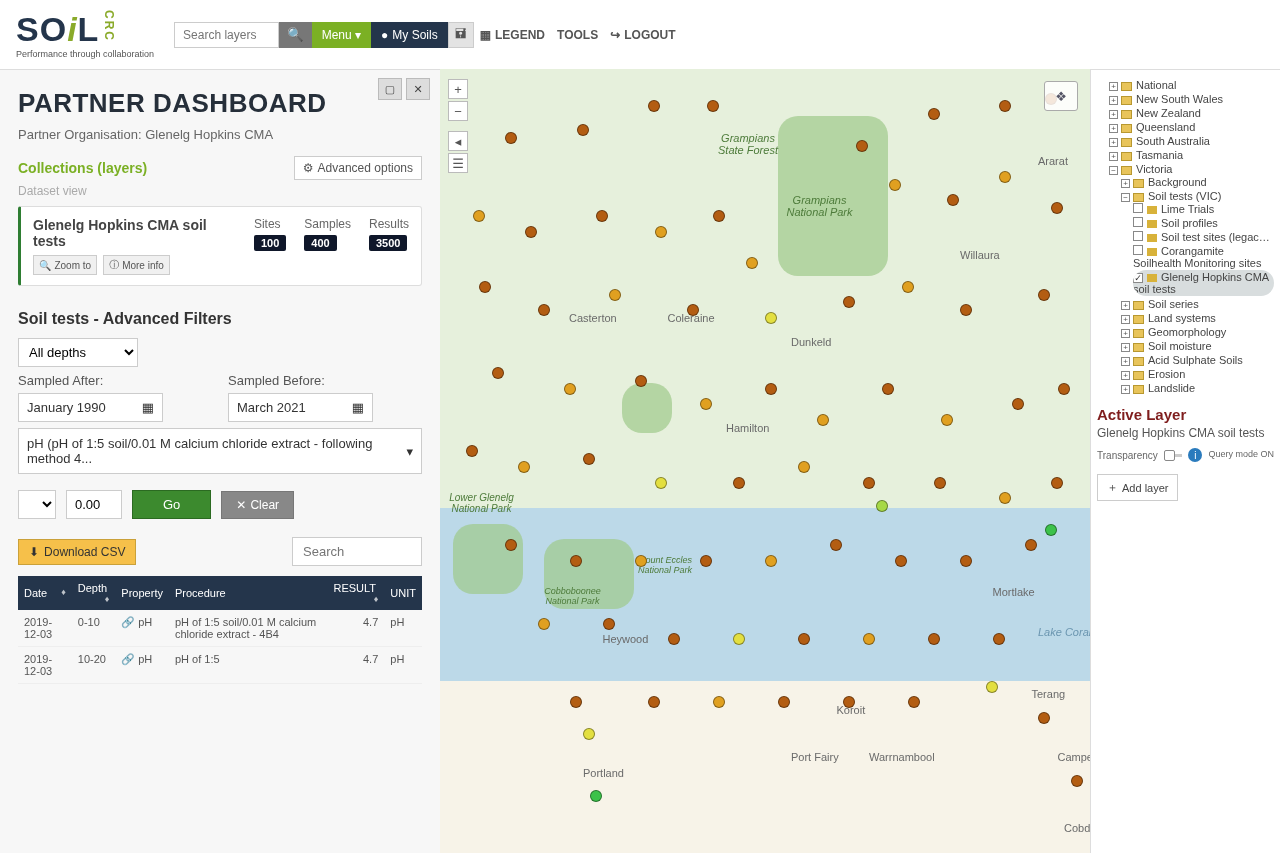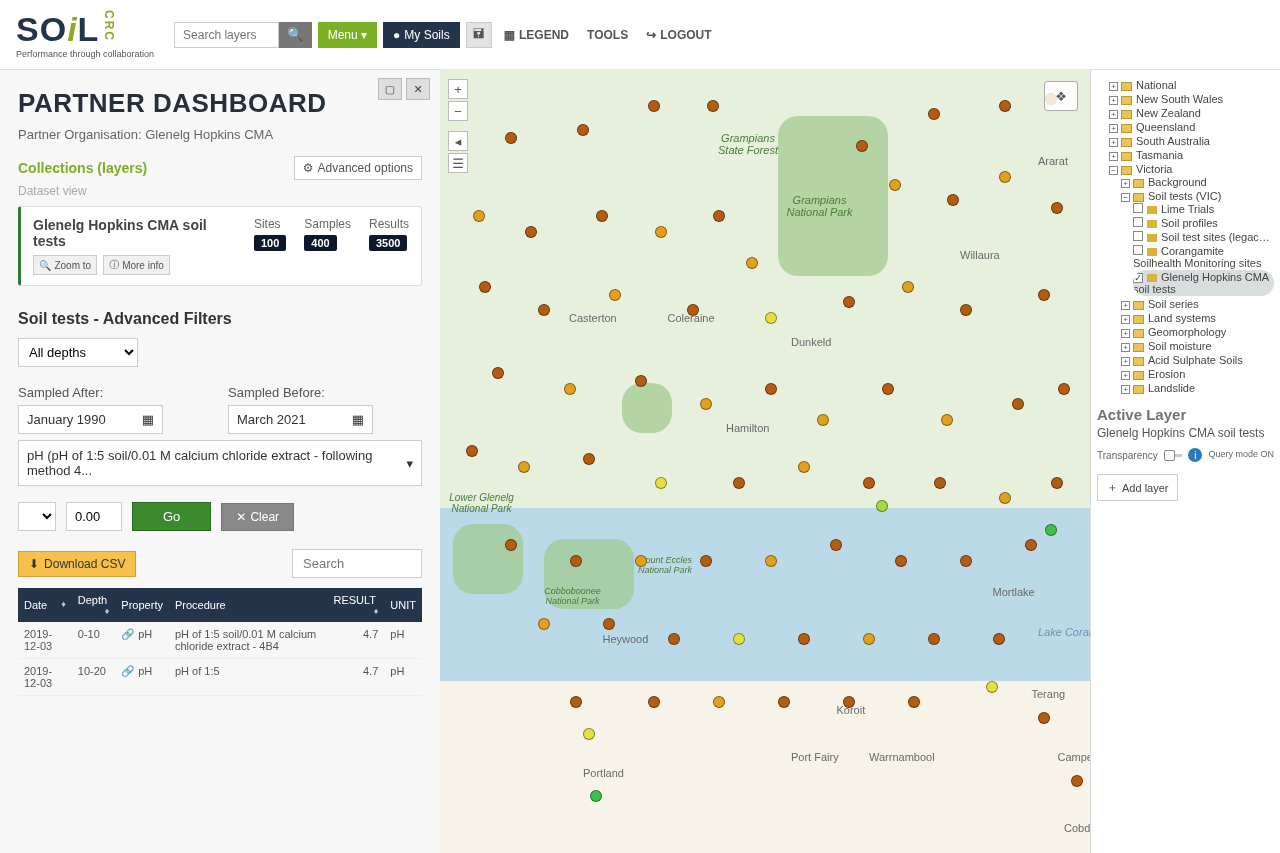--- a/index.html
+++ b/index.html
@@ -6,21 +6,21 @@
 body { background: #fff; color: #333; font-size: 13px; }
 .app { width: 1280px; height: 853px; display: flex; flex-direction: column; }
 
 
 .header { display: flex; align-items: center; padding: 10px 16px; gap: 20px; }
 .logo { display: flex; flex-direction: column; }
 .logo-main { font-size: 34px; font-weight: 900; letter-spacing: 1px; color: #24354b; }
 .logo-main .crc { font-size: 12px; color: #8aaa2a; writing-mode: vertical-lr; display: inline-block; margin-left: 3px; vertical-align: top; letter-spacing: 2px;}
 .logo-sub { font-size: 9px; color: #555; }
 .app-title { color: #888; font-size: 18px; font-weight: 400; letter-spacing: 1px; flex-grow: 1; }
-.header-right { display: flex; align-items: center; gap: 6px; }
+.header-right { display: flex; align-items: center; }
 .search-box { display: flex; }
 .search-input { border: 1px solid #ccc; padding: 5px 8px; font-size: 12px; width: 105px; }
 .search-btn { background: #777; color: #fff; border: none; padding: 0 8px; cursor: pointer; }
 .btn-menu { background: #7bb024; color: #fff; border: none; padding: 6px 10px; font-size: 12px; cursor: pointer; }
 .btn-mysoils { background: #24354b; color: #fff; border: none; padding: 6px 10px; font-size: 12px; cursor: pointer; display:flex; align-items:center; gap:4px;}
 .btn-icon-only { background:#e3e3e3; border:1px solid #ccc; width:26px; height:26px; display:flex; align-items:center; justify-content:center; cursor:pointer; color:#555;}
 .hdr-link { color:#555; font-size:12px; font-weight:600; cursor:pointer; display:flex; align-items:center; gap:4px; padding:0 6px; }
 
 
 .main { display: flex; flex: 1; overflow: hidden; }
@@ -41,21 +41,21 @@
 .dataset-left { flex:1; }
 .dataset-title { font-weight:700; color:#444; font-size:14px; }
 .dataset-btns { display:flex; gap:6px; margin-top:6px; }
 .mini-btn { background:#f0f0f0; border:1px solid #ccc; font-size:10px; padding:2px 5px; color:#555; cursor:pointer; display:flex; align-items:center; gap:3px;}
 .stat-col { text-align:left; }
 .stat-label { color:#666; font-size:12px; }
 .stat-badge { background:#0f172a; color:#fff; font-size:11px; padding:2px 7px; border-radius:2px; display:inline-block; margin-top:4px; font-weight:600;}
 
 .filters-title { font-size:16px; font-weight:700; color:#333; margin-top:24px; }
 .select-depth { margin-top:10px; border:1px solid #ccc; background:#fff; padding:5px 6px; font-size:13px; width:120px; }
-.date-row { display:flex; gap:16px; margin-top:18px; }
+.date-row { display:flex; gap:16px; margin-top:6px; }
 .date-col { flex:1; }
 .date-label { color:#555; font-size:13px; margin-bottom:5px; display:block;}
 .date-input { border:1px solid #ccc; background:#fff; padding:6px 8px; font-size:13px; width:145px; display:flex; justify-content:space-between; align-items:center;}
 .obs-label { color:#555; font-size:13px; margin-top:14px; display:block; }
 .obs-select { border:1px solid #ccc; background:#fff; padding:7px 8px; font-size:13px; width:100%; margin-top:6px; display:flex; justify-content:space-between; align-items:center;}
 .filter-action-row { display:flex; gap:10px; margin-top:16px; align-items:center;}
 .op-select { border:1px solid #ccc; background:#fff; padding:5px 8px; font-size:13px; width:38px;}
 .val-input { border:1px solid #ccc; background:#fff; padding:6px 8px; font-size:13px; width:56px;}
 .go-btn { background:#3c8a2e; border:1px solid #2b6a21; color:#fff; padding:6px 30px; font-size:13px; cursor:pointer;}
 .clear-btn { background:#888; border:1px solid #777; color:#fff; padding:6px 14px; font-size:12px; cursor:pointer; display:flex; align-items:center; gap:4px;}
@@ -88,21 +88,21 @@
 
 
 .right { width:190px; background:#fff; border-left:1px solid #ddd; padding:8px 6px; overflow-y:auto; font-size:11px; color:#444; border-top:1px solid #ddd;}
 .tree ul { list-style:none; padding-left:12px; }
 .tree li { padding:1px 0; white-space:nowrap; overflow:hidden; text-overflow:ellipsis;}
 .tree .exp { display:inline-block; width:9px; height:9px; border:1px solid #888; font-size:8px; line-height:8px; text-align:center; margin-right:3px; background:#fff; color:#555;}
 .tree .fld { display:inline-block; width:11px; height:9px; background:#e8c45a; border:1px solid #b89830; margin-right:4px; vertical-align:middle;}
 .tree .chk { display:inline-block; width:10px; height:10px; border:1px solid #888; margin-right:4px; background:#fff; text-align:center; font-size:9px; line-height:9px; color:#333;}
 .tree .lyr { display:inline-block; width:10px; height:8px; background:#d8b23a; margin-right:4px; vertical-align:middle;}
 .tree li.selected { background:#d8ddde; }
-.active-layer-h { font-size:15px; font-weight:700; color:#737373; margin-top:10px;}
+.active-layer-h { font-size:15px; font-weight:700; color:#7f1d1d; margin-top:10px;}
 .active-layer-name { font-size:12px; color:#555; margin-top:3px;}
 .transp-row { display:flex; align-items:center; gap:6px; margin-top:8px; font-size:10px; color:#666;}
 .slider { flex:1; height:3px; background:#ccc; position:relative;}
 .slider .knob { position:absolute; left:0; top:-4px; width:11px; height:11px; background:#fff; border:1px solid #888; border-radius:2px;}
 .info-icon { width:14px; height:14px; border-radius:50%; background:#2a7bbd; color:#fff; font-size:10px; display:flex; align-items:center; justify-content:center;}
 .qmode { font-size:9px; color:#666; line-height:1.1;}
 .add-layer-btn { margin-top:12px; border:1px solid #ccc; background:#fff; padding:5px 9px; font-size:11px; cursor:pointer; color:#444; display:flex; align-items:center; gap:4px;}
 </style>
 </head>
 <body>

